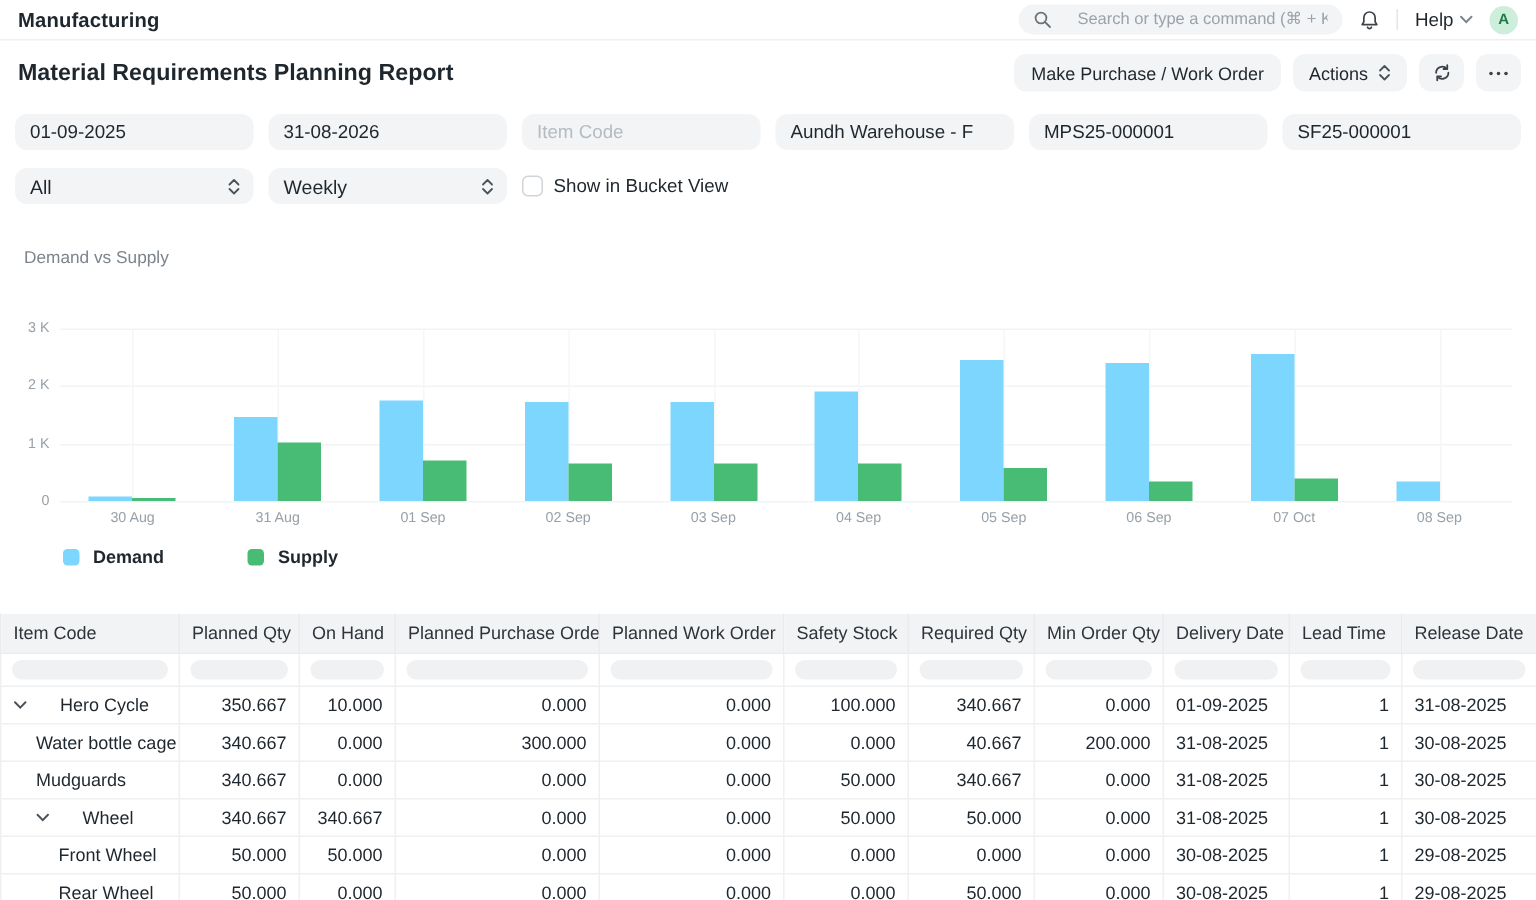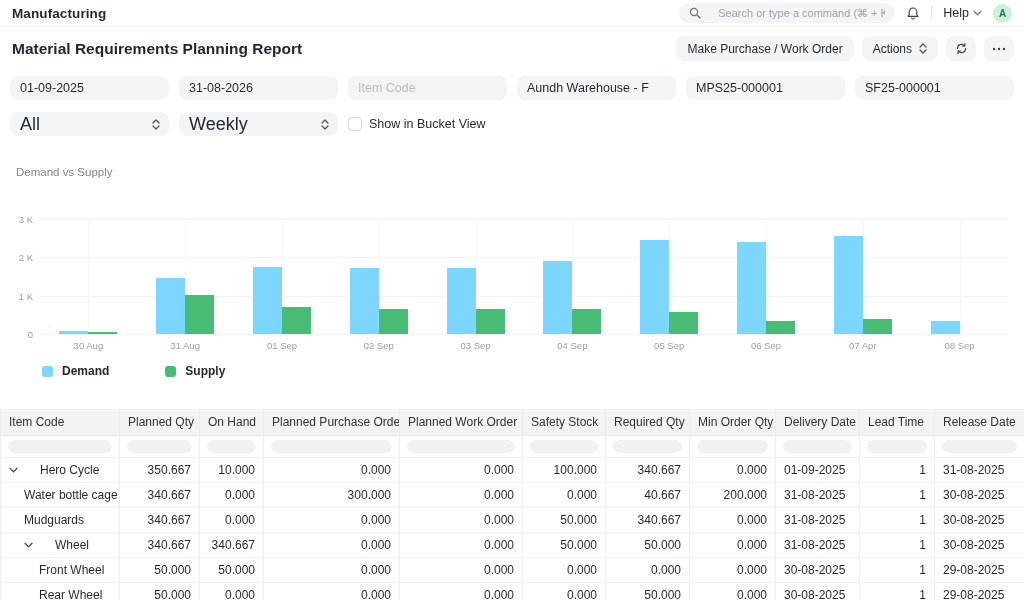--- a/index.html
+++ b/index.html
@@ -31,21 +31,21 @@
     align-items:center; gap:7px; font-family:inherit; cursor:pointer; white-space:nowrap; }
   .icon-btn { width:30px; justify-content:center; padding:0; }
 
   
   .filters { padding:8px 10px 0 10px; display:grid;
     grid-template-columns:repeat(6, 1fr); gap:12px 10px; }
   .filter-input { height:24px; background:#f3f4f6; border:none; border-radius:8px;
     font-size:12.5px; font-weight:500; color:#1f272e; padding:0 10px; width:100%;
     font-family:inherit; outline:none; }
   .filter-input::placeholder { color:#b4bcc2; font-weight:400; }
-  .select-pill { height:24px; background:#f3f4f6; border-radius:8px; font-size:18px;
+  .select-pill { height:24px; background:#f3f4f6; border-radius:8px; font-size:13px;
     color:#1f272e; padding:0 9px 0 10px; display:flex; align-items:center;
     justify-content:space-between; cursor:pointer; }
   .checkbox-wrap { display:flex; align-items:center; gap:7px; font-size:12.5px; }
   .checkbox { width:14px; height:14px; border:1px solid #cfd4d8; border-radius:4px;
     background:#fff; cursor:pointer; flex:0 0 auto; }
 
   
   .chart-section { padding:0 6px 0 16px; }
   .chart-title { font-size:11.5px; color:#7c848c; margin:30px 0 0 0; }
   .chart { position:relative; height:115px; margin:41px 10px 0 24px; }
@@ -240,21 +240,21 @@
   </div>
   <div class="xlabels">
       <div class="xlabel">30 Aug</div>
       <div class="xlabel">31 Aug</div>
       <div class="xlabel">01 Sep</div>
       <div class="xlabel">02 Sep</div>
       <div class="xlabel">03 Sep</div>
       <div class="xlabel">04 Sep</div>
       <div class="xlabel">05 Sep</div>
       <div class="xlabel">06 Sep</div>
-      <div class="xlabel">07 Apr</div>
+      <div class="xlabel">07 Oct</div>
       <div class="xlabel">08 Sep</div>
     </div>
   <div class="legend">
       <div class="legend-item">
         <span class="legend-swatch" style="background: rgb(124, 214, 253);"></span>
         <span>Demand</span>
       </div>
       <div class="legend-item">
         <span class="legend-swatch" style="background: rgb(72, 187, 116);"></span>
         <span>Supply</span>

